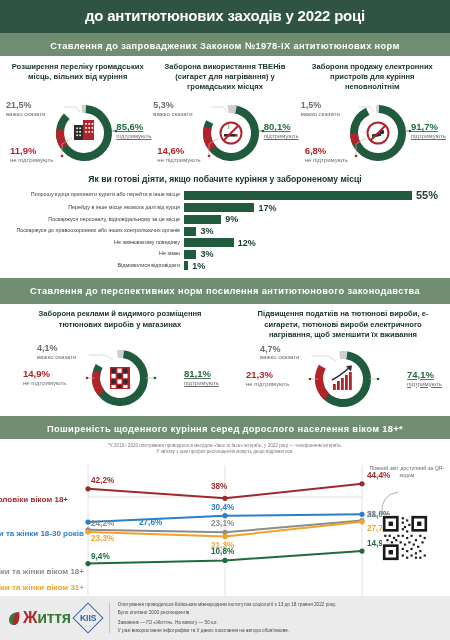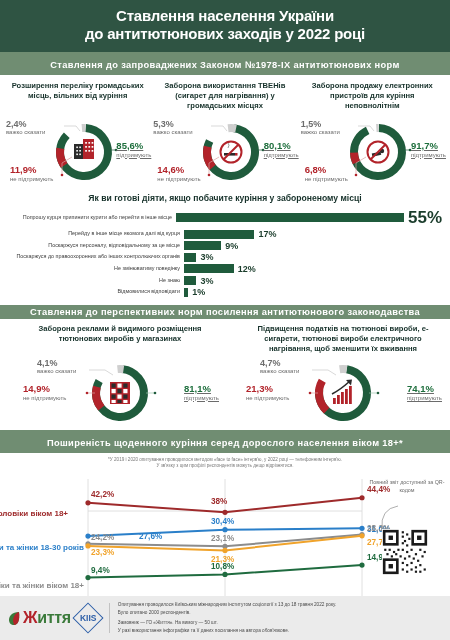--- a/index.html
+++ b/index.html
@@ -23,21 +23,21 @@
   
   .band {
     background: #708d72;
     color: #ffffff;
     text-align: center;
     font-size: 9.3px;
     font-weight: bold;
     letter-spacing: 0.35px;
     padding: 8px 6px 5px;
   }
-  .band.tall { padding: 2px 6px; }
+  .band.tall { padding: 8px 6px; }
 
   
   .donut-row { display: flex; padding: 6px 4px 2px; }
   .donut-col { flex: 1; text-align: center; position: relative; }
   .donut-head {
     font-size: 7.6px; font-weight: bold; color: #16312a;
     line-height: 1.32; padding: 0 6px 2px; min-height: 34px;
   }
   .donut-wrap { position: relative; height: 70px; }
   .donut-svg { position: absolute; left: 50%; top: 4px; transform: translateX(-50%); }
@@ -58,21 +58,21 @@
     color: #16312a; margin-bottom: 5px;
   }
   .bar-row { display: flex; align-items: center; margin-bottom: 1.6px; }
   .bar-label {
     width: 176px; text-align: right; font-size: 5.4px; color: #3b3b3b;
     padding-right: 4px; line-height: 1.1; white-space: nowrap; overflow: hidden;
   }
   .bar-track { flex: 1; display: flex; align-items: center; }
   .bar-fill { height: 9px; background: #1f5b3c; }
   .bar-val { font-size: 9px; font-weight: bold; color: #1b3d2c; margin-left: 4px; white-space: nowrap; }
-  .bar-val.big { font-size: 17px; }
+  .bar-val.big { font-size: 11px; }
 
   
   .persp-row { display: flex; padding: 5px 2px 4px; }
   .persp-col { flex: 1; text-align: center; position: relative; margin-left: 13px; }
   .persp-head {
     font-size: 7.6px; font-weight: bold; color: #16312a;
     line-height: 1.33; padding: 0 10px 2px; min-height: 32px;
   }
 
   
@@ -107,21 +107,20 @@
   .foot-txt { font-size: 4.7px; color: #4a4a4a; line-height: 1.5; }
   .foot-txt p { margin-bottom: 1px; }
   .foot-txt p.gap { margin-top: 3px; }
 </style>
 </head>
 <body>
 
 <div class="page">
 
   <div class="title-band">
-    <div class="title-line">Ставлення населення України</div>
     <div class="title-line">до антитютюнових заходів у 2022 році</div>
   </div>
 
   <div class="band">Ставлення до запроваджених Законом №1978-IX антитютюнових норм</div>
 
   <div class="donut-row">
 
     <div class="donut-col">
       <div class="donut-head">Розширення переліку громадських місць, вільних від куріння</div>
       <div class="donut-wrap">
@@ -148,21 +147,21 @@
             <rect x="56.4" y="31" width="1.7" height="1.7" fill="#fff"></rect>
             <rect x="59.6" y="31" width="1.7" height="1.7" fill="#fff"></rect>
           </g>
           <path d="M32 7 L44 7 L48 12" stroke="#c9c9c9" stroke-width="0.7" fill="none"></path>
           <path d="M30 56 L30 44 L40 38" stroke="#d9a0a0" stroke-width="0.7" fill="none"></path>
           <circle cx="30" cy="56" r="1.3" fill="#b2232a"></circle>
           <path d="M78 31 L84 31" stroke="#1f5b3c" stroke-width="0.7" fill="none"></path>
           <circle cx="84" cy="31" r="1.3" fill="#1f5b3c"></circle>
         </svg>
         <div class="lbl hard">
-          <b>2,4%</b>
+          <b>21,5%</b>
           <span>важко сказати</span>
         </div>
         <div class="lbl no">
           <b>11,9%</b>
           <span>не підтримують</span>
         </div>
         <div class="lbl yes">
           <b>85,6%</b>
           <span>підтримують</span>
         </div>

